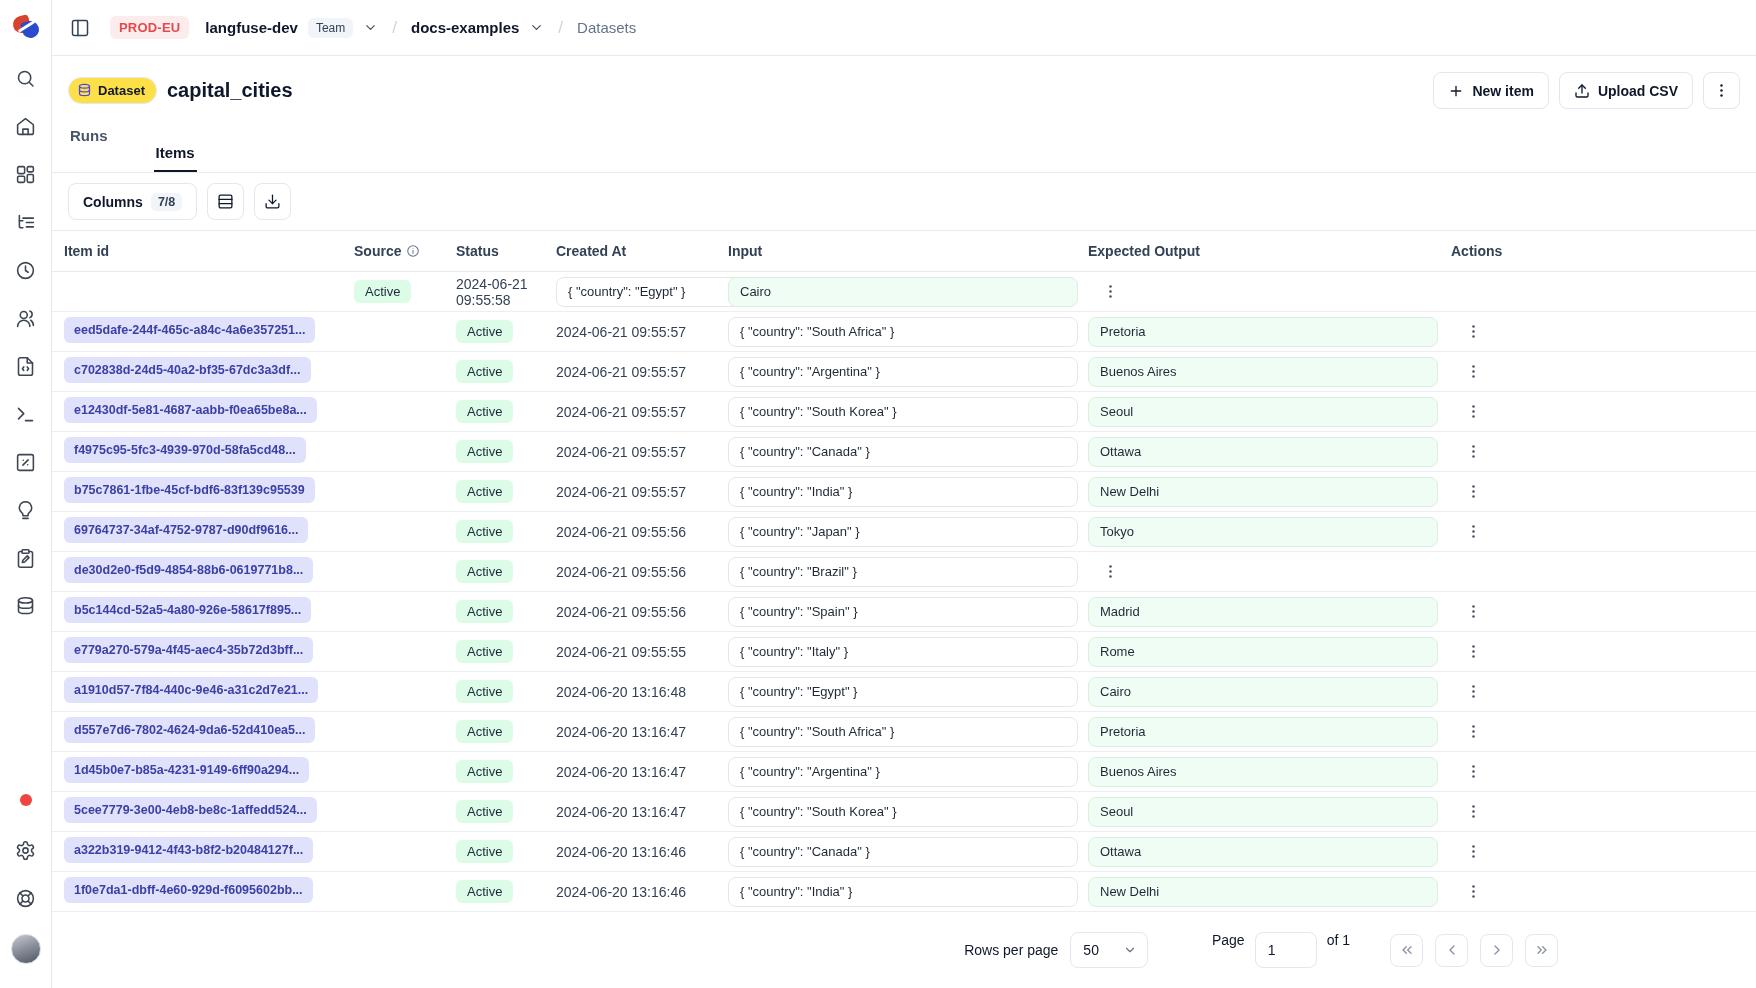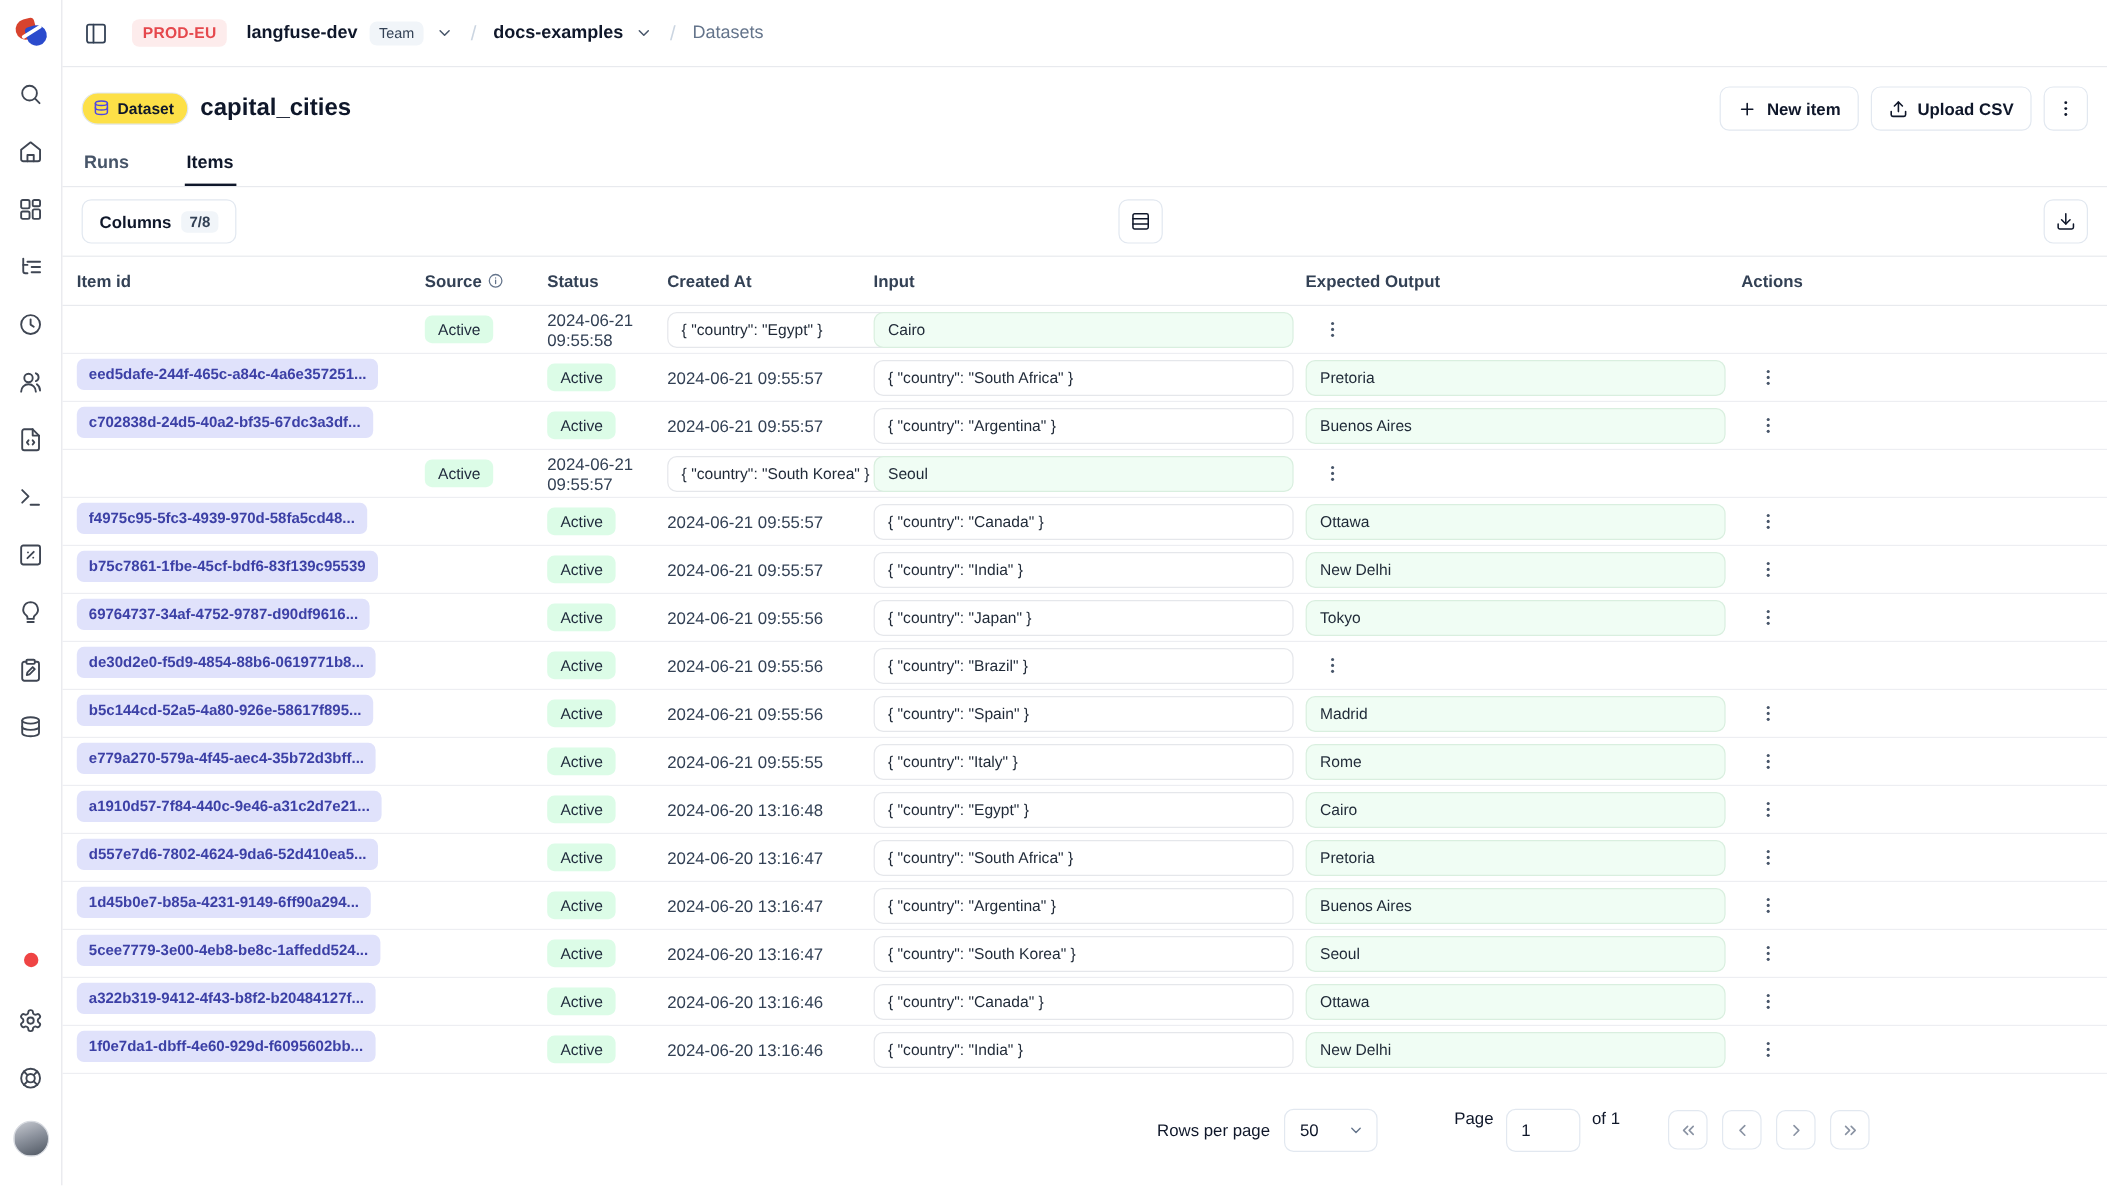--- a/index.html
+++ b/index.html
@@ -42,24 +42,24 @@
   .page-title { font-size:20px; font-weight:700; color:#0f172a; margin-left:10px; }
   .head-actions { margin-left:auto; display:flex; align-items:center; gap:10px; }
   .btn { display:inline-flex; align-items:center; gap:8px; border:1px solid #e2e8f0; background:#fff; border-radius:8px; height:37px; padding:0 14px; font-size:14px; font-weight:600; color:#0f172a; cursor:pointer; font-family:inherit; }
   .btn svg { width:16px; height:16px; color:#0f172a; }
   .btn-icon { width:37px; padding:0; justify-content:center; }
   .btn-icon svg { width:17px; height:17px; }
 
   
   .tabs { display:flex; gap:44px; padding:0 16px; margin-top:12px; border-bottom:1px solid #e8eaee; flex-shrink:0; }
   .tab { font-size:15px; font-weight:600; padding:6px 2px 9px 2px; cursor:pointer; color:#475569; border-bottom:2px solid transparent; }
-  .tab.active { color:#0f172a; border-bottom-color:#0f172a; }
-
-  
-  .toolbar { display:flex; justify-content:space-between; align-items:center; gap:10px; padding:10px 16px; flex-shrink:0; }
+  .tab.active { color:#0f172a; border-bottom-color:#0f172a;margin-top:17px; }
+
+  
+  .toolbar { display:flex; justify-content:flex-start; align-items:center; gap:10px; padding:10px 16px; flex-shrink:0; }
   .count-chip { font-size:12.5px; font-weight:600; color:#334155; background:#f1f5f9; border-radius:5px; padding:2px 7px; }
 
   
   .thead { display:grid; grid-template-columns:290px 102px 100px 172px 360px 363px 96px; align-items:center; padding-left:12px; height:42px; border-top:1px solid #e8eaee; border-bottom:1px solid #e8eaee; flex-shrink:0; }
   .th { font-size:14px; font-weight:600; color:#334155; display:flex; align-items:center; gap:5px; }
   .th svg { width:14px; height:14px; color:#64748b; }
   .tbody { flex-shrink:0; }
   .tr { display:grid; grid-template-columns:290px 102px 100px 172px 360px 363px 96px; align-items:center; padding-left:12px; height:40px; border-bottom:1px solid #edeef2; }
   .id-pill { display:inline-block; max-width:278px; overflow:hidden; white-space:nowrap; background:#e0e2fb; color:#3c40a6; font-size:12.5px; font-weight:700; border-radius:6px; padding:6px 10px; cursor:pointer; }
   .status-badge { display:inline-block; background:#dcfce7; color:#1e293b; font-size:13px; font-weight:500; border-radius:6px; padding:4px 11px; }
@@ -364,20 +364,21 @@
             <button class="kebab-btn">
           <svg viewBox="0 0 24 24" fill="currentColor">
                 <circle cx="12" cy="5" r="1.8"></circle>
                 <circle cx="12" cy="12" r="1.8"></circle>
                 <circle cx="12" cy="19" r="1.8"></circle>
               </svg>
         </button>
           </div>
       </div>
         <div class="tr">
+        <div><span class="id-pill">e12430df-5e81-4687-aabb-f0ea65be8a...</span></div>
         <div></div>
         <div><span class="status-badge">Active</span></div>
         <div class="td-created">2024-06-21 09:55:57</div>
         <div>
             <div class="cell-box input-box">{ "country": "South Korea" }</div>
           </div>
         <div>
             <div class="cell-box expected-box">Seoul</div>
           </div>
         <div>

